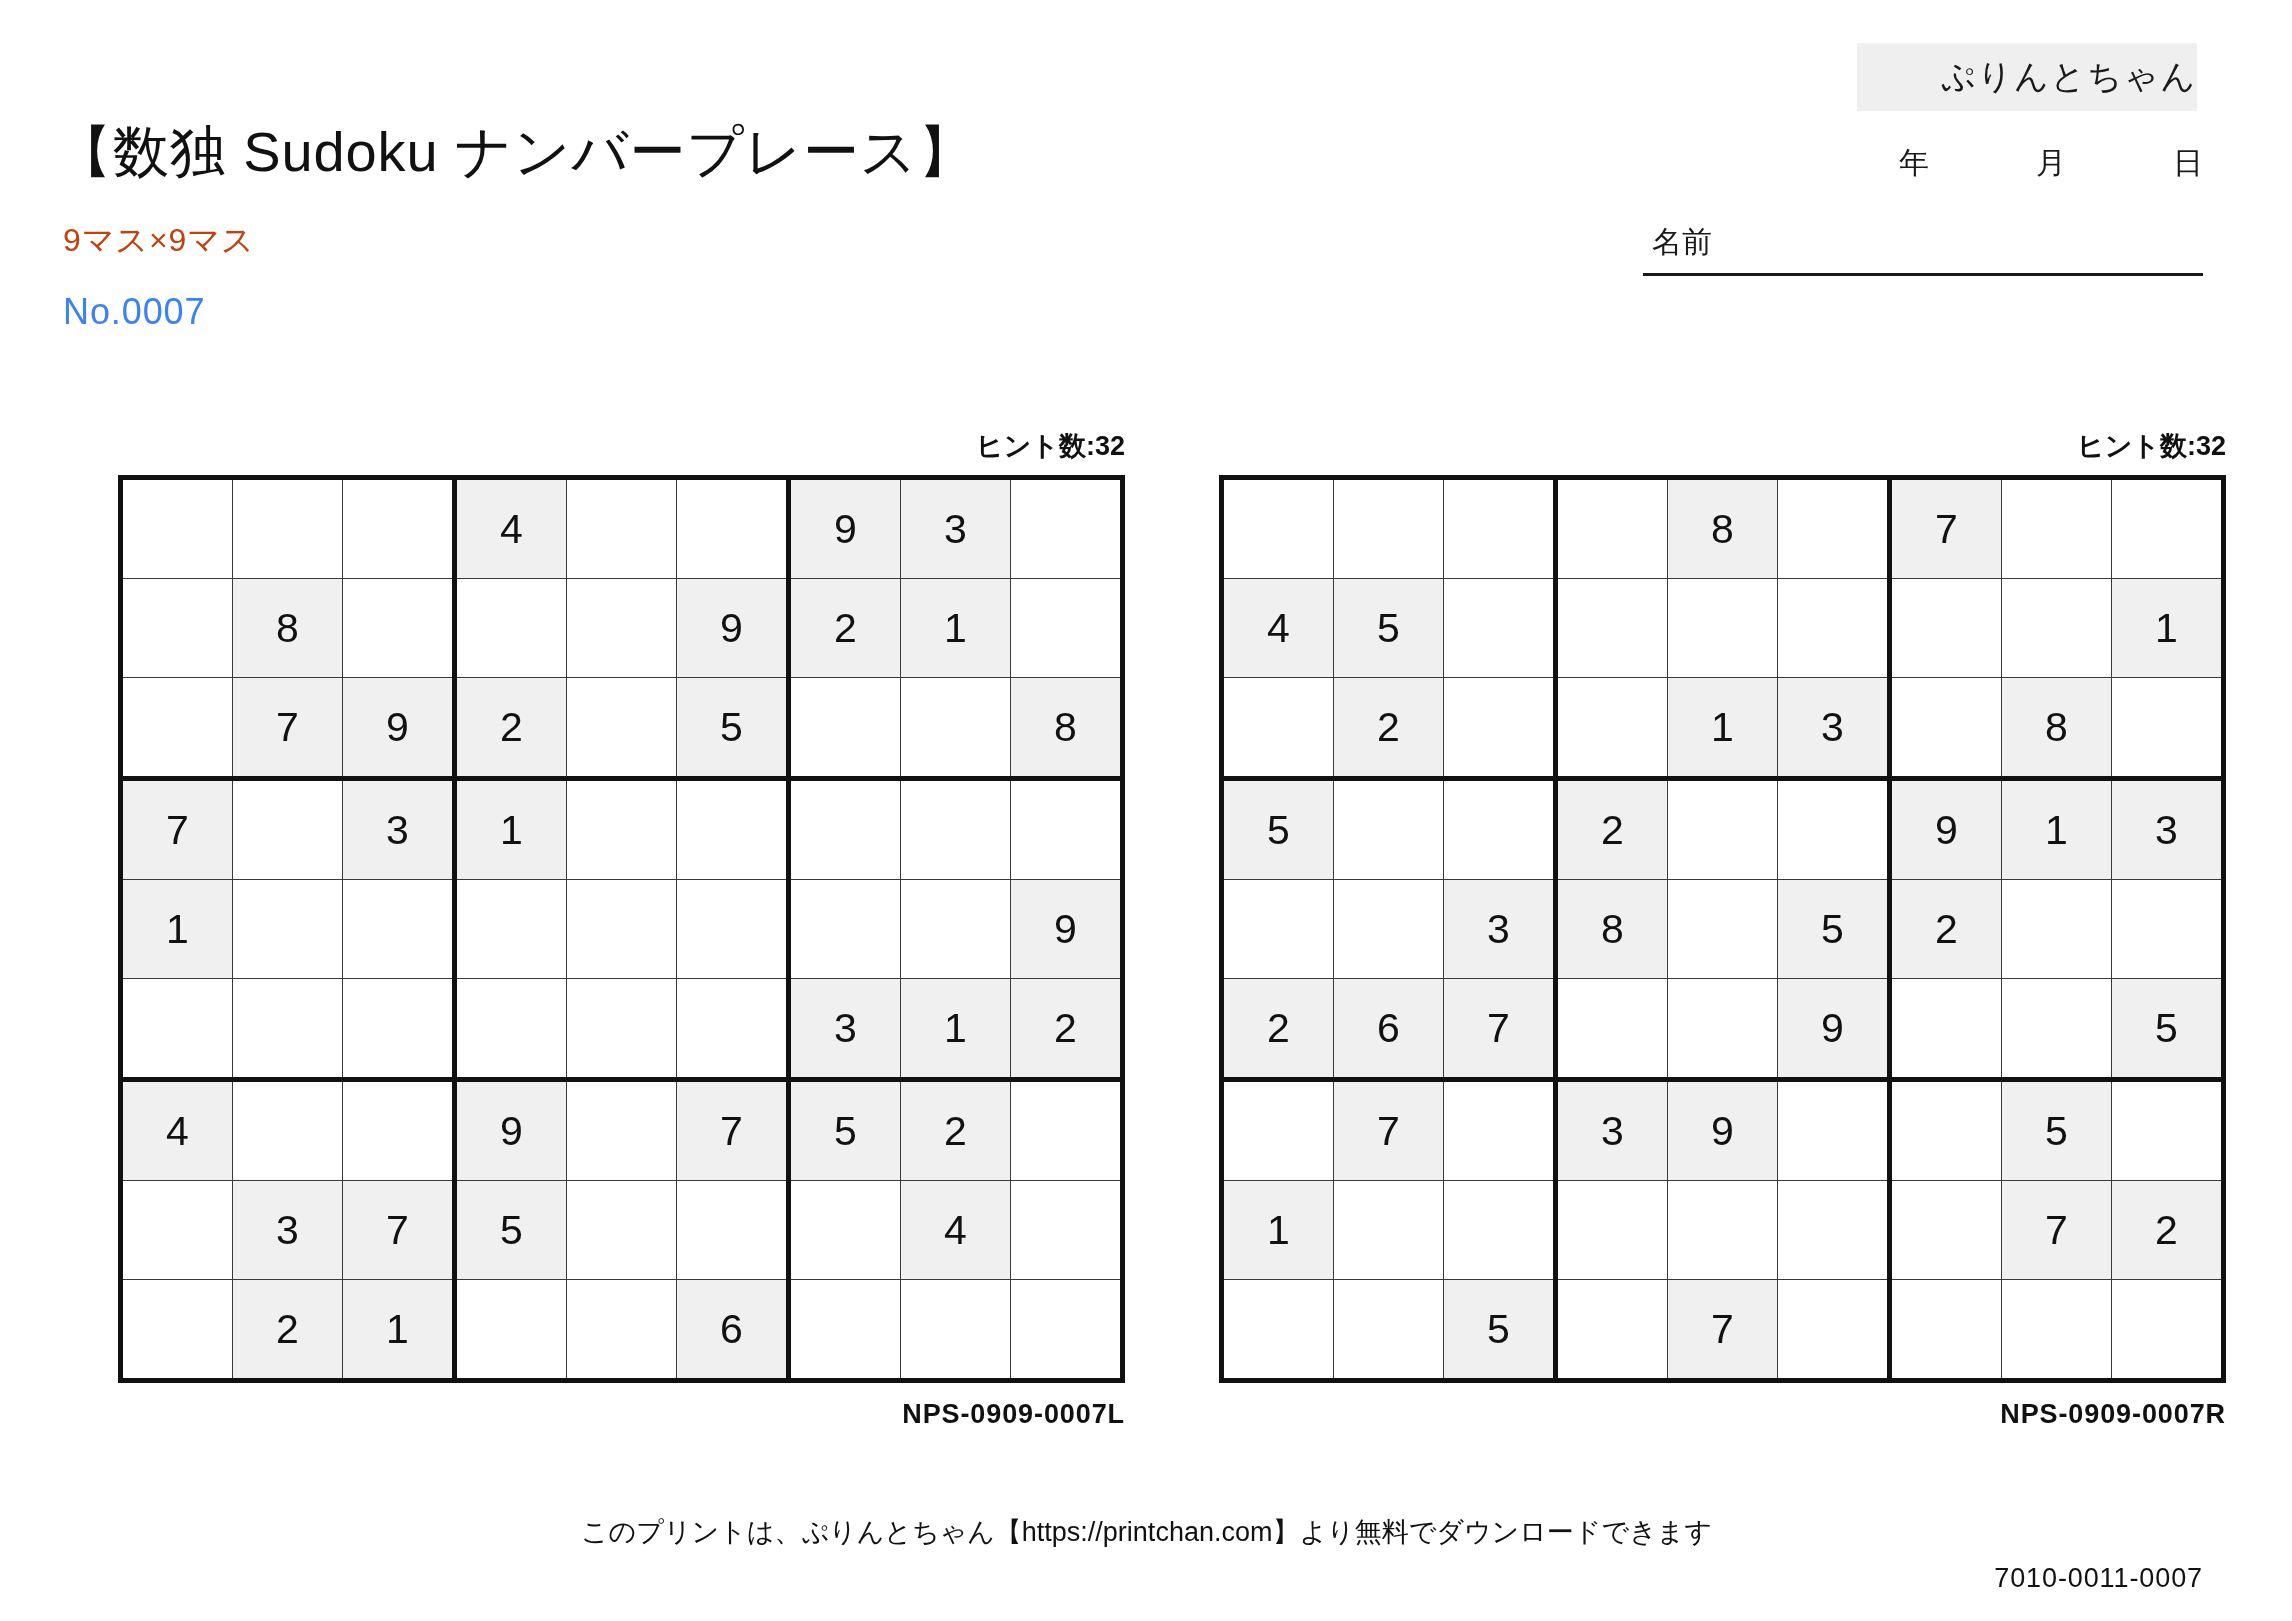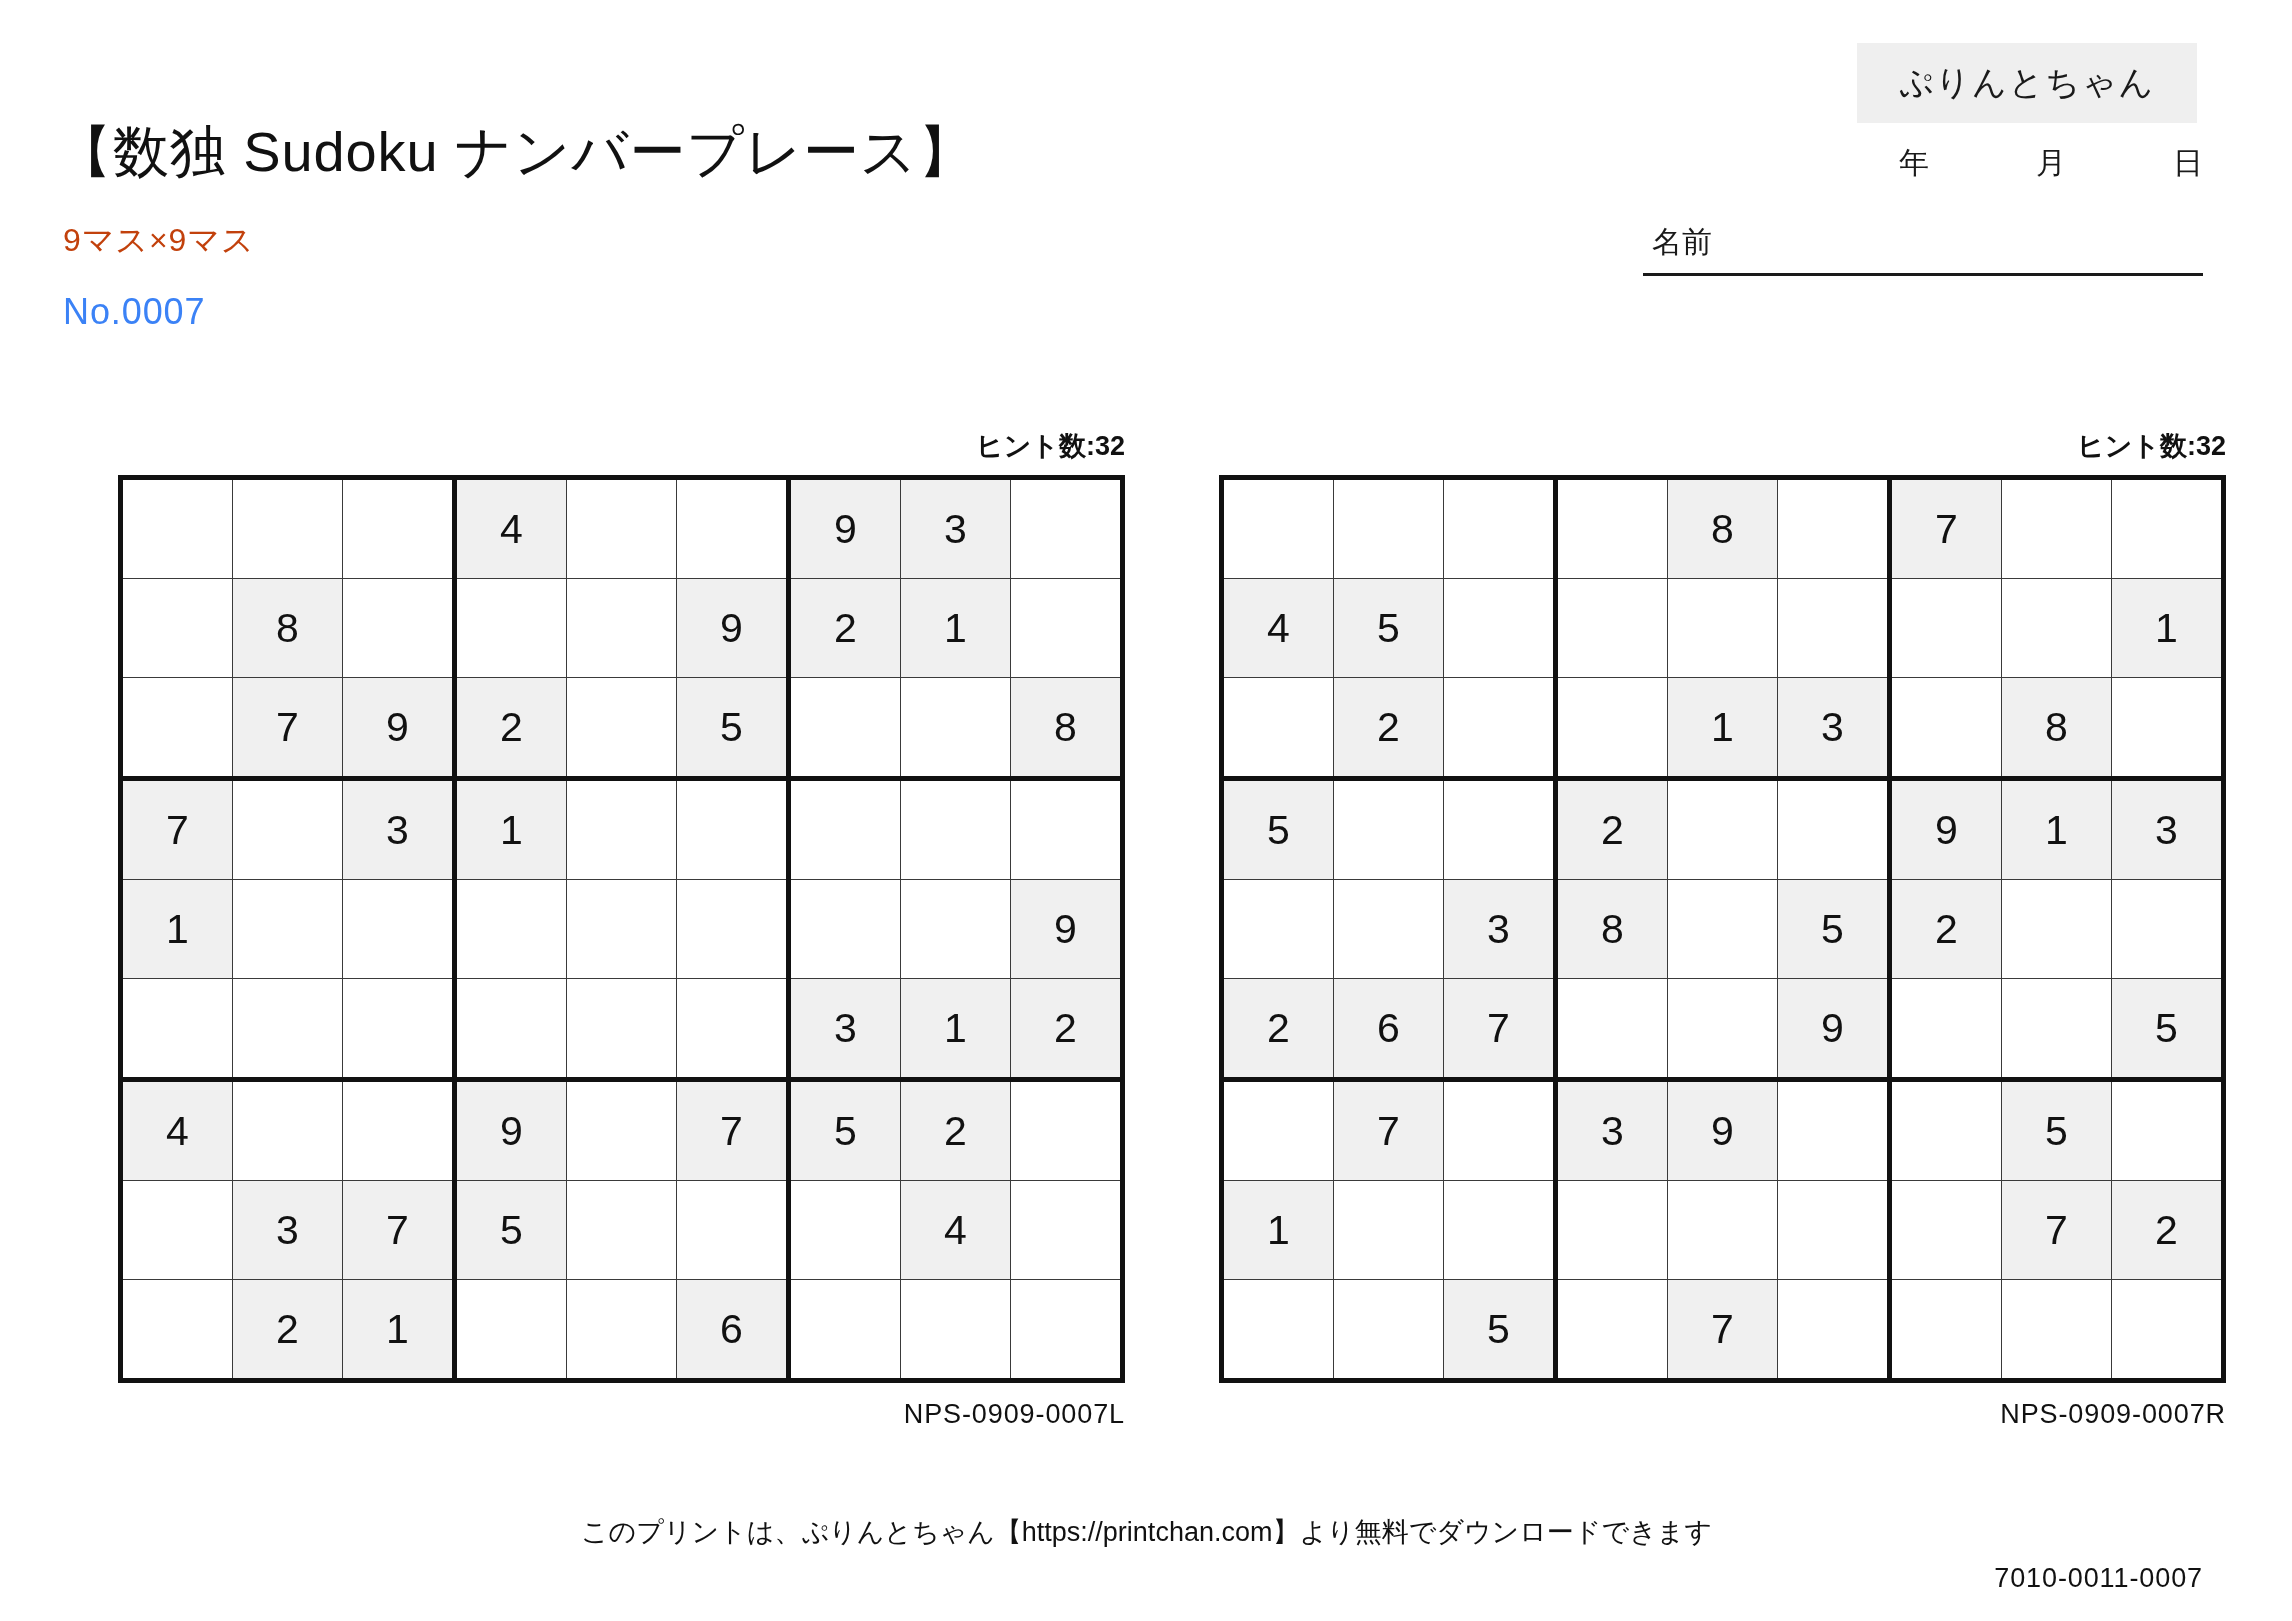--- a/index.html
+++ b/index.html
@@ -15,25 +15,25 @@
     color: #1a1a1a;
     overflow: hidden;
   }
 
   
   .brand-badge {
     position: absolute;
     left: 1857px;
     top: 43px;
     width: 340px;
-    height: 80px;
+    height: 68px;
     background: #efefef;
     display: flex;
     align-items: center;
-    justify-content: center;
+    justify-content: flex-end;
     font-size: 34px;
     letter-spacing: 1.8px;
     color: #1a1a1a;
   }
   .date-row {
     position: absolute;
     left: 1899px;
     top: 143px;
     width: 304px;
     display: flex;
@@ -99,20 +99,21 @@
     white-space: nowrap;
   }
   .code-label {
     position: absolute;
     right: 0;
     bottom: -47px;
     font-size: 27px;
     color: #111;
     letter-spacing: 0.9px;
     white-space: nowrap;
+    font-weight: bold;
   }
 
   table.grid {
     border-collapse: collapse;
     table-layout: fixed;
   }
   table.grid td {
     width: 109px;
     height: 98px;
     border: 1.8px solid #3a3a3a;

